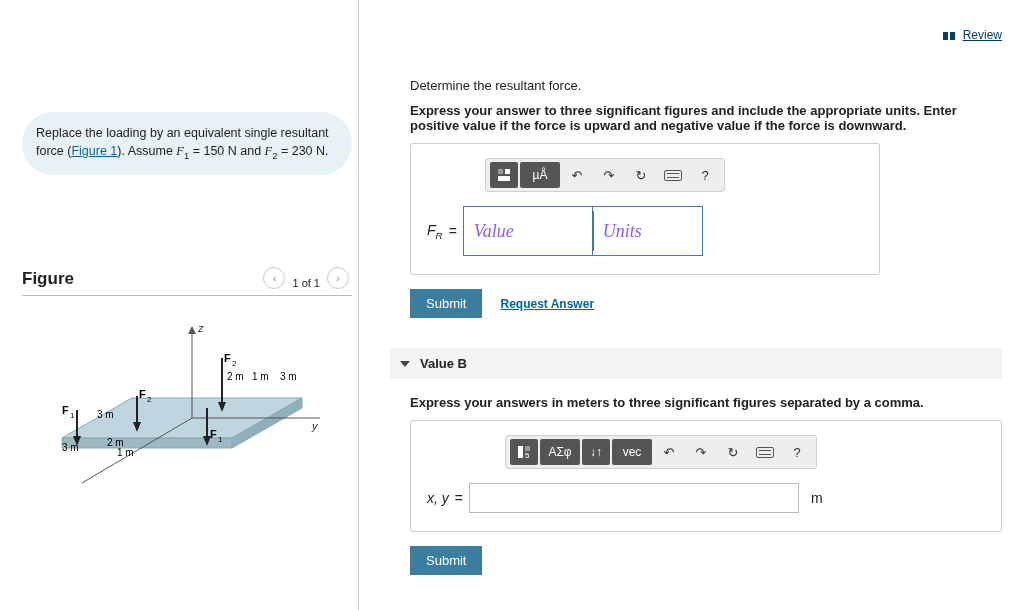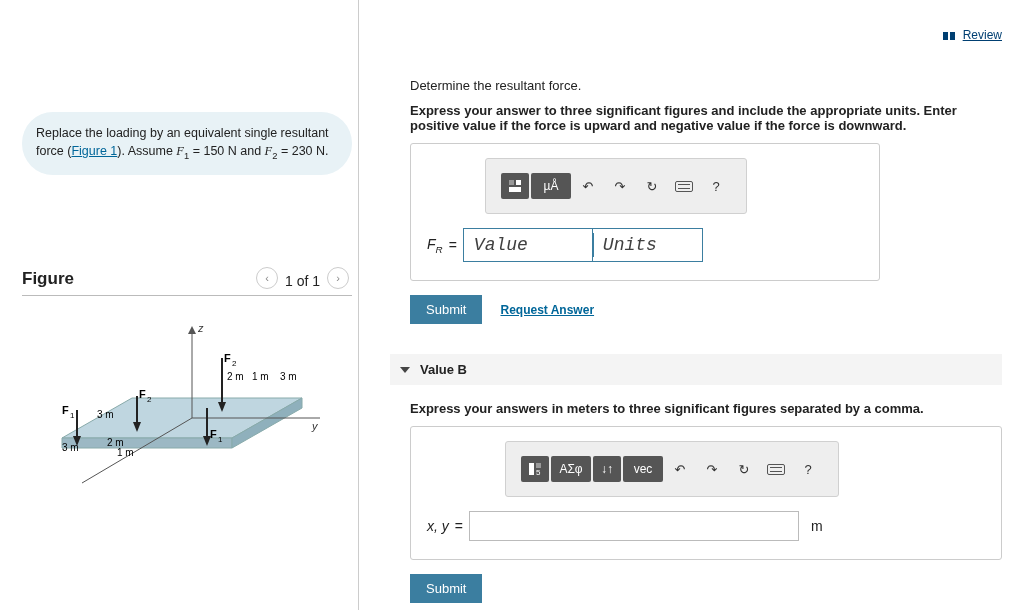--- a/index.html
+++ b/index.html
@@ -17,42 +17,42 @@
   .divider{position:absolute;left:358px;top:0;bottom:0;border-left:1px solid #ccc;}
   .right-col{position:absolute;left:390px;top:78px;width:612px;}
   
   .problem-box{margin-top:112px;background:#e8f2f6;padding:12px 14px;font-size:12.5px;line-height:1.45;border-radius:31px;}
   .problem-box .it{font-style:italic;font-family:Georgia,serif;}
   .problem-box sub{font-size:0.75em;}
   
   .figure-hdr{margin-top:92px;display:flex;align-items:flex-end;border-bottom:1px solid #bbb;padding-bottom:6px;}
   .figure-hdr h3{font-size:17px;font-weight:bold;flex:1;}
   .circ-btn{width:22px;height:22px;border:1px solid #ccc;border-radius:50%;display:inline-flex;align-items:center;justify-content:center;color:#888;font-size:11px;background:#fff;margin:0 3px;}
-  .fig-count{font-size:14px;margin:0 4px;}
+  .fig-count{font-size:11px;margin:0 4px;}
   
   .figure-img{margin-top:22px;width:300px;height:170px;}
   
   .part-hdr{background:#f4f4f4;padding:8px 10px;display:flex;align-items:center;margin-bottom:16px;}
   .part-hdr .tri{width:0;height:0;border-left:5px solid transparent;border-right:5px solid transparent;border-top:6px solid #444;margin-right:10px;}
   .part-hdr b{font-size:13px;}
   .part-body{padding:0 0 30px 20px;}
   .part-body p{margin-bottom:10px;font-size:13px;}
   .part-body p.bold{font-weight:bold;}
   .answer-box{border:1px solid #ccc;border-radius:3px;padding:14px 16px 18px;margin-bottom:14px;width:100%;}
   .answer-box.narrow{width:470px;}
   
-  .tool-row{display:inline-flex;align-items:center;background:#eee;border:1px solid #d0d0d0;border-radius:3px;padding:14px;margin-left:58px;margin-bottom:14px;}
+  .tool-row{display:inline-flex;align-items:center;background:#eee;border:1px solid #d0d0d0;border-radius:3px;padding:3px;margin-left:58px;margin-bottom:14px;}
   .tool-row.b{margin-left:78px;}
   .tbtn{min-width:30px;height:26px;display:inline-flex;align-items:center;justify-content:center;font-size:13px;color:#333;border-radius:2px;margin:0 1px;}
   .tbtn.dark{background:#555;color:#fff;font-size:12px;min-width:40px;}
   .tbtn.dark.sm{min-width:28px;}
   .eq-row{display:flex;align-items:center;}
   .eq-row .var{font-style:italic;font-family:Liberation Sans, sans-serif;font-size:14px;margin-right:6px;}
   .eq-row .var sub{font-size:0.7em;font-style:italic;}
-  .vbox{height:34px;border:1px solid #3b7ea0;display:flex;align-items:center;padding:0 10px;font-family:Liberation Mono, monospace;font-size:18px;font-style:italic;color:#404040;}
+  .vbox{height:50px;border:1px solid #3b7ea0;display:flex;align-items:center;padding:0 10px;font-family:Liberation Serif, serif;font-size:18px;font-style:italic;color:#8b5cf6;}
   .vbox.value{width:130px;}
   .vbox.units{width:110px;border-left:none;position:relative;}
   .vbox.units::before{content:"";position:absolute;left:0;top:4px;bottom:4px;border-left:1px solid #3b7ea0;}
   .long-input{width:330px;height:30px;border:1px solid #bbb;background:#fff;}
   .unit-lbl{margin-left:12px;font-size:14px;}
   .submit-row{display:flex;align-items:center;gap:18px;}
   .submit-btn{background:#3b7ea0;color:#fff;border:none;padding:7px 16px;font-size:13px;cursor:pointer;}
   .req-link{font-size:12px;font-weight:bold;}
   .kbd-ico{display:inline-block;width:18px;height:11px;border:1px solid #555;border-radius:2px;position:relative;}
   .kbd-ico::before{content:"";position:absolute;inset:2px;border-top:1px solid #555;border-bottom:1px solid #555;}

